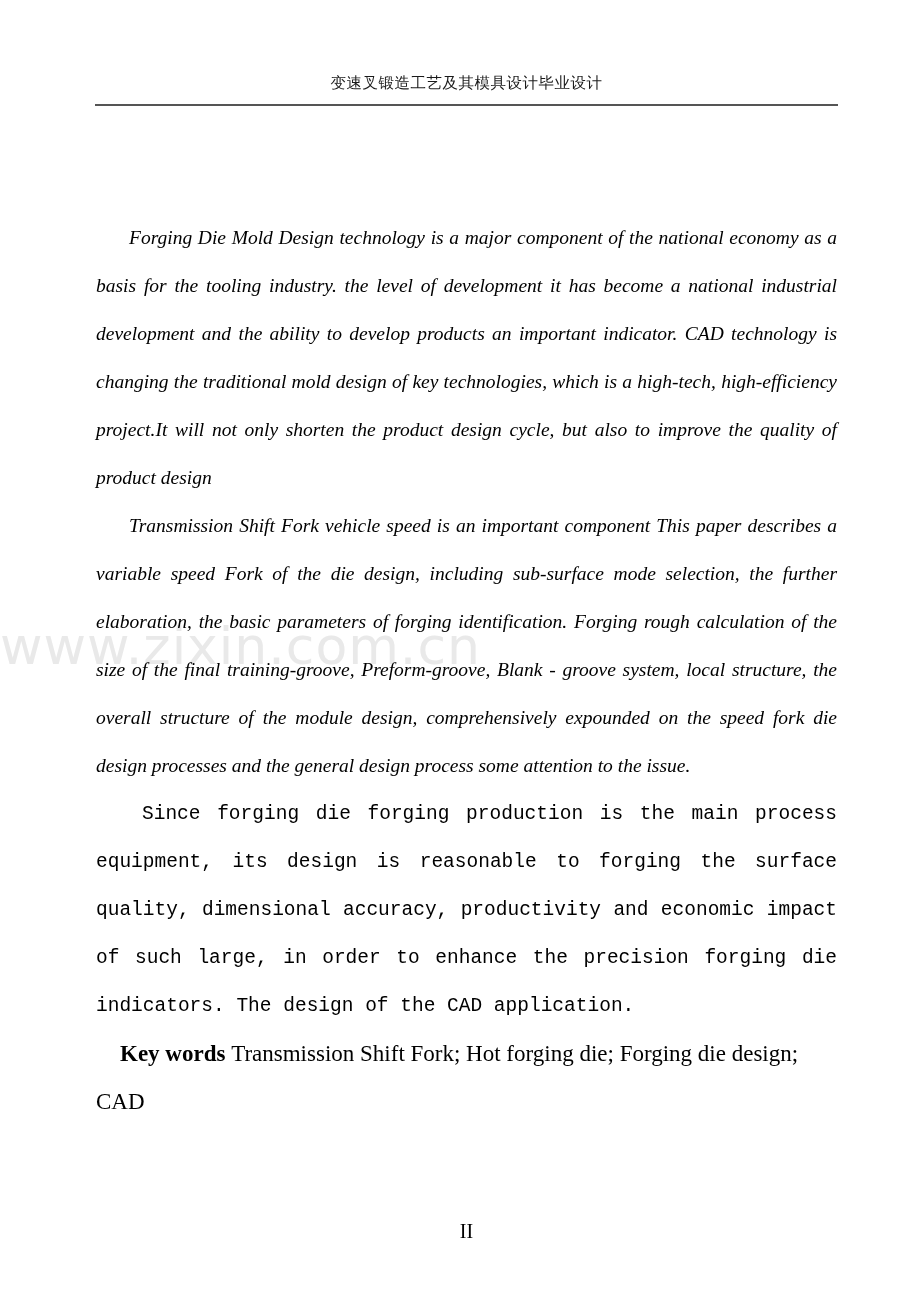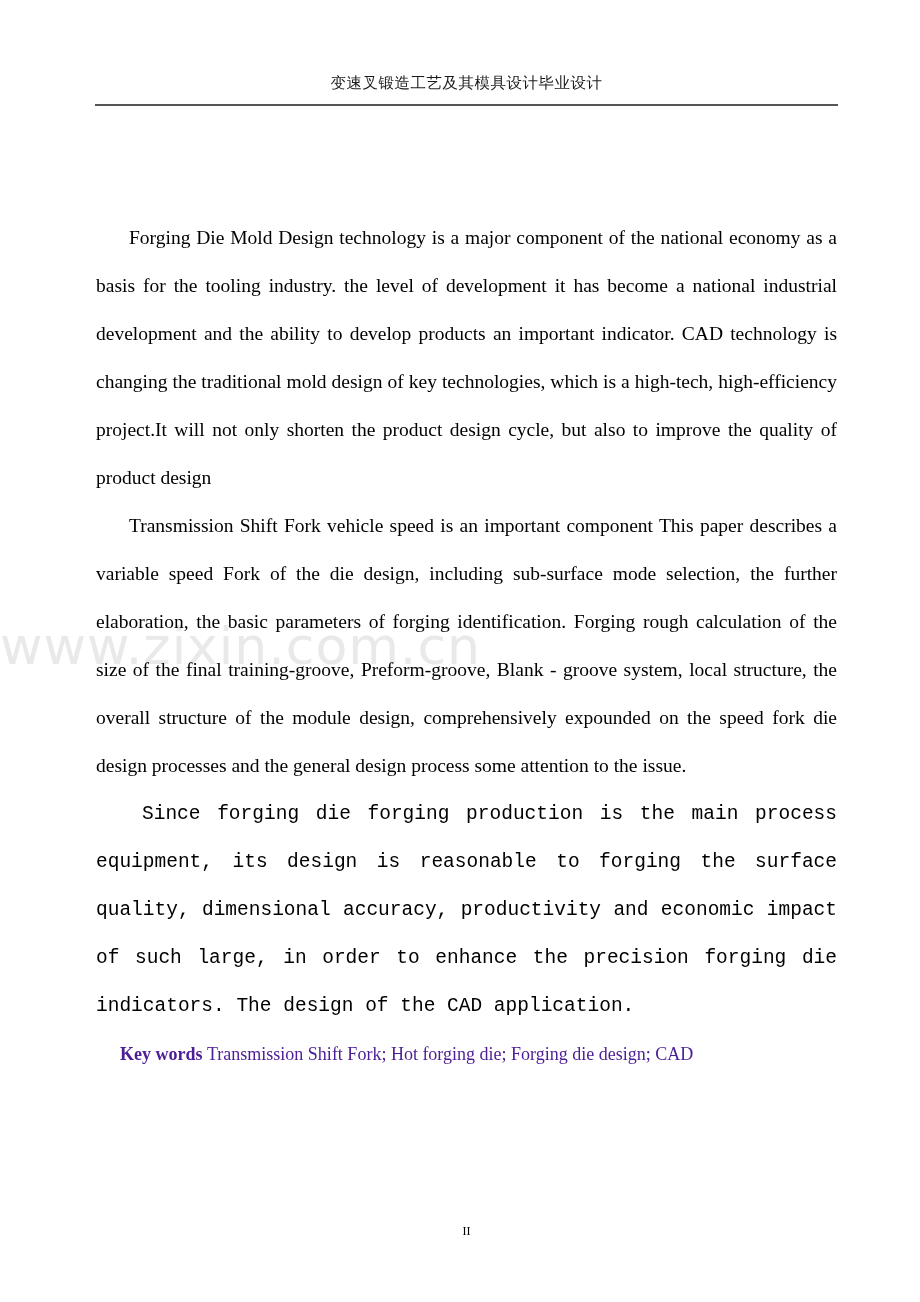--- a/index.html
+++ b/index.html
@@ -81,44 +81,45 @@
     font-size: 19.5px;
     line-height: 48px;
     text-align: justify;
     text-justify: inter-word;
     color: #000000;
     hyphens: none;
   }
 
   p.para.indent-normal {
     text-indent: 33px;
+    font-style: italic;
   }
 
   p.para.indent-wide {
     text-indent: 46px;
     font-family: Liberation Mono, monospace;
   }
 
   
   p.para::after {
     content: "";
     display: inline-block;
     width: 100%;
   }
   p.para.no-stretch::after {
     display: none;
   }
 
   .keywords-line {
     margin: 0;
-    font-size: 18px;
+    font-size: 23px;
     line-height: 48px;
     text-align: left;
     text-indent: 24px;
-    color: #4c1d95;
+    color: #000000;
   }
 
   .kw-label {
     font-weight: bold;
   }
 
   
   .watermark {
     position: absolute;
     left: 0;
@@ -138,21 +139,21 @@
   
   .page-footer {
     position: absolute;
     left: 95px;
     top: 1204px;
     width: 743px;
     text-align: center;
   }
 
   .footer-number {
-    font-size: 12px;
+    font-size: 20px;
     line-height: 22px;
     color: #000000;
   }
 </style>
 </head>
 <body>
 
 <div class="page">
 
   <div class="page-header">

